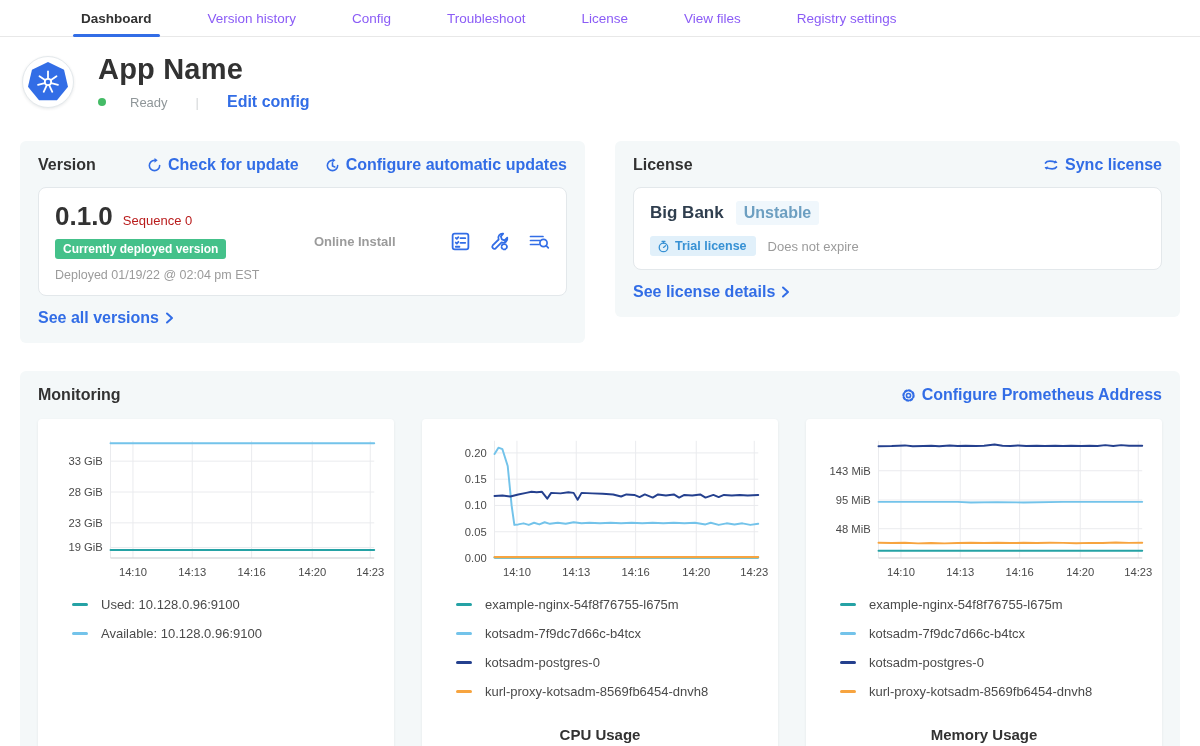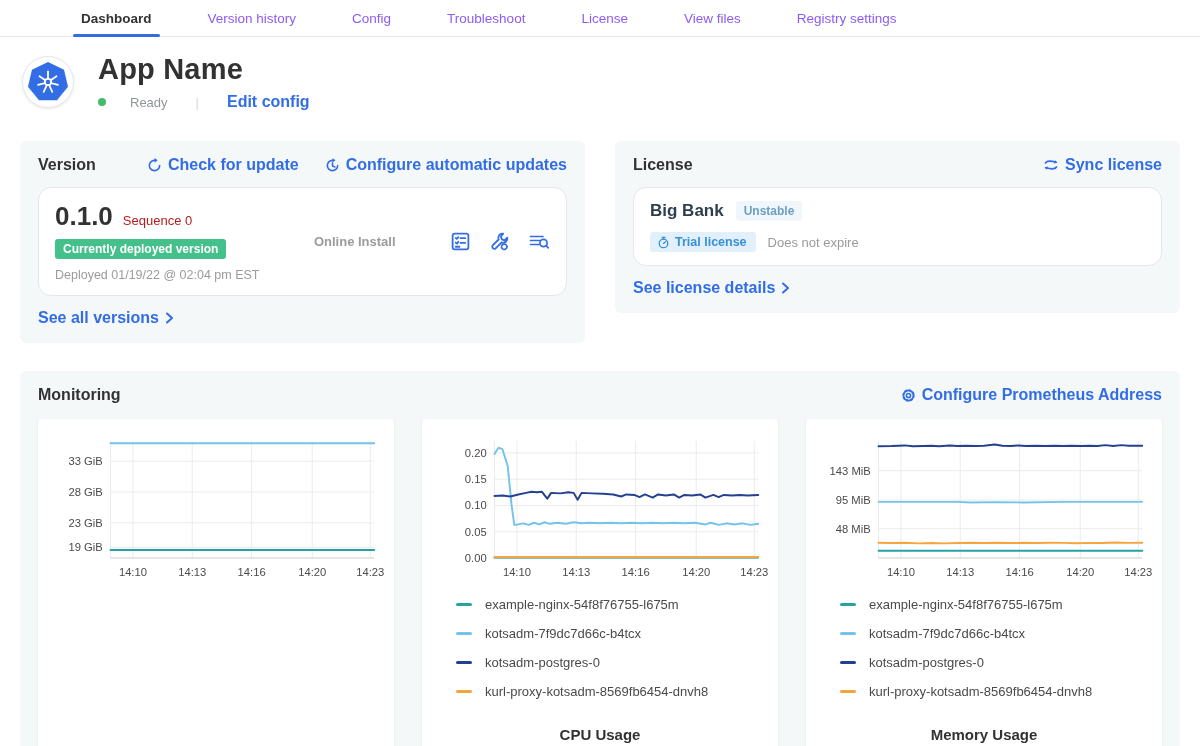--- a/index.html
+++ b/index.html
@@ -21,35 +21,35 @@
   .status-text { color:#8f9699; }
   .pipe { color:#d4d7d9; padding:0 4px; }
   a.link, .link { color:#326de6; font-weight:600; font-size:16px; text-decoration:none; display:inline-flex; align-items:center; gap:6px; cursor:pointer; }
 
   
   .cards-row { display:flex; gap:30px; align-items:flex-start; padding:0 20px; margin-top:30px; }
   .panel { background:#f4f8f9; border-radius:6px; padding:15px 18px 16px; flex:1; }
   .panel-head { display:flex; align-items:center; justify-content:space-between; }
   .panel-title { font-size:16px; font-weight:bold; }
   .head-links { display:flex; gap:26px; }
-  .inner-card { background:#fff; border:1px solid #e3e8eb; border-radius:13px; margin-top:13px; padding:13px 16px; }
+  .inner-card { background:#fff; border:1px solid #e3e8eb; border-radius:8px; margin-top:13px; padding:13px 16px; }
   .version-inner { display:flex; align-items:center; justify-content:space-between; }
   .v-row { display:flex; align-items:baseline; gap:10px; }
   .v-number { font-size:26px; font-weight:bold; }
   .v-seq { font-size:13px; color:#b91c1c; }
   .badge-green { display:inline-block; margin-top:7px; background:#44c18a; color:#fff; font-size:12px; font-weight:600; padding:3px 8px; border-radius:3px; }
   .deployed-at { margin-top:9px; font-size:12.5px; color:#9b9b9b; }
   .install-type { font-size:13px; color:#9b9b9b; font-weight:600; }
   .icon-btns { display:flex; gap:18px; align-items:center; }
   .icon-btn { background:none; border:none; cursor:pointer; padding:0; line-height:0; }
   .see-link { margin-top:13px; }
 
   .lic-row1 { display:flex; align-items:center; gap:12px; }
   .lic-name { font-size:17px; font-weight:bold; color:#2f3e4e; }
-  .badge-channel { background:#f0f7fc; color:#6d9fc1; font-size:12px; font-weight:600; padding:3px 8px; border-radius:3px; }
+  .badge-channel { background:#f0f7fc; color:#6d9fc1; font-size:16px; font-weight:600; padding:3px 8px; border-radius:3px; }
   .lic-row2 { display:flex; align-items:center; gap:12px; margin-top:11px; }
   .badge-trial { background:#e1f0fa; color:#3791d4; font-size:12.5px; font-weight:600; padding:3px 9px 3px 7px; border-radius:3px; display:inline-flex; align-items:center; gap:5px; }
   .expire-text { font-size:13px; color:#9b9b9b; }
 
   
   .monitoring { margin:28px 20px 0; background:#f4f8f9; border-radius:6px; padding:15px 18px 18px; }
   .charts-row { display:flex; gap:28px; margin-top:15px; }
   .chart-card { flex:1; height:342px; background:#fff; border-radius:4px; box-shadow:0 1px 3px rgba(50,60,70,.08); display:flex; flex-direction:column; padding:14px 10px 14px; }
   .chart-svg { width:100%; display:block; }
   .legend { margin:16px 0 0 24px; display:flex; flex-direction:column; gap:14px; }
@@ -242,20 +242,30 @@
           <line x1="208.45000000000002" y1="8" x2="208.45000000000002" y2="128" stroke="#e9ebee" stroke-width="1"></line>
           <text x="208.45000000000002" y="146" text-anchor="middle" font-size="11.5" fill="#4a4a4a" font-family="Liberation Sans, sans-serif">14:16</text>
           <line x1="270.55" y1="8" x2="270.55" y2="128" stroke="#e9ebee" stroke-width="1"></line>
           <text x="270.55" y="146" text-anchor="middle" font-size="11.5" fill="#4a4a4a" font-family="Liberation Sans, sans-serif">14:20</text>
           <line x1="329.95" y1="8" x2="329.95" y2="128" stroke="#e9ebee" stroke-width="1"></line>
           <text x="329.95" y="146" text-anchor="middle" font-size="11.5" fill="#4a4a4a" font-family="Liberation Sans, sans-serif">14:23</text>
           <line x1="64" y1="128" x2="334" y2="128" stroke="#c9ccd0" stroke-width="1.2"></line>
           <polyline points="64.0,119.8 334.0,119.8" fill="none" stroke="#25a2a5" stroke-width="2" stroke-linejoin="round" stroke-linecap="round"></polyline>
           <polyline points="64.0,10.5 334.0,10.5" fill="none" stroke="#73c3ea" stroke-width="2" stroke-linejoin="round" stroke-linecap="round"></polyline>
         </svg>
+        <div class="legend">
+          <div class="legend-item">
+            <span class="swatch" style="background: rgb(37, 162, 165);"></span>
+            <span>Used: 10.128.0.96:9100</span>
+          </div>
+          <div class="legend-item">
+            <span class="swatch" style="background: rgb(115, 195, 234);"></span>
+            <span>Available: 10.128.0.96:9100</span>
+          </div>
+        </div>
       </div>
       <div class="chart-card">
         <svg viewBox="0 0 344 152" class="chart-svg">
           <line x1="64" y1="128" x2="334" y2="128" stroke="#e9ebee" stroke-width="1"></line>
           <text x="56" y="132" text-anchor="end" font-size="11.5" fill="#4a4a4a" font-family="Liberation Sans, sans-serif">0.00</text>
           <line x1="64" y1="101.09417040358744" x2="334" y2="101.09417040358744" stroke="#e9ebee" stroke-width="1"></line>
           <text x="56" y="105.09417040358744" text-anchor="end" font-size="11.5" fill="#4a4a4a" font-family="Liberation Sans, sans-serif">0.05</text>
           <line x1="64" y1="74.18834080717488" x2="334" y2="74.18834080717488" stroke="#e9ebee" stroke-width="1"></line>
           <text x="56" y="78.18834080717488" text-anchor="end" font-size="11.5" fill="#4a4a4a" font-family="Liberation Sans, sans-serif">0.10</text>
           <line x1="64" y1="47.28251121076234" x2="334" y2="47.28251121076234" stroke="#e9ebee" stroke-width="1"></line>

